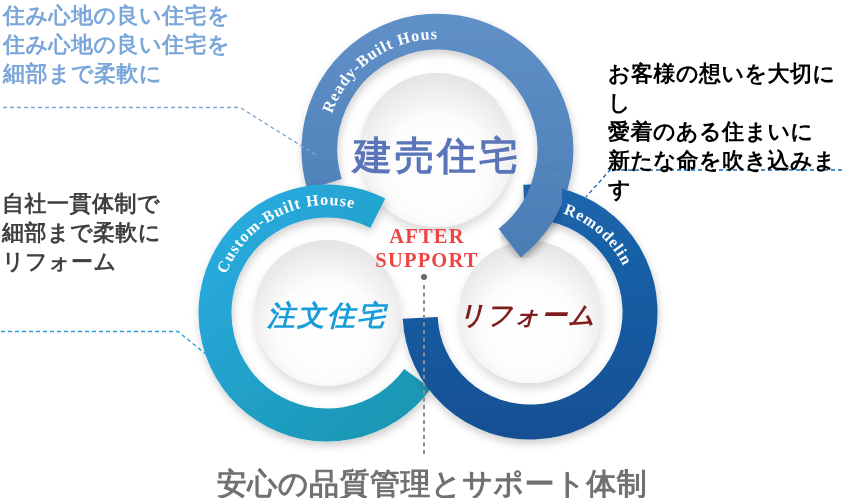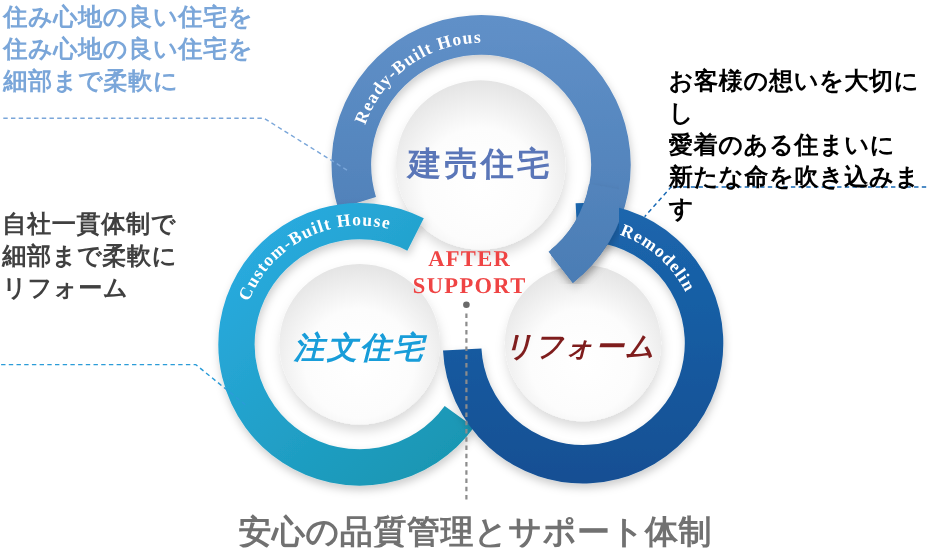--- a/index.html
+++ b/index.html
@@ -6,21 +6,21 @@
   #stage{
     position:relative;width:843px;height:498px;background:#ffffff;overflow:hidden;
     font-family:"Liberation Serif","DejaVu Serif",serif;
   }
   #stage svg{position:absolute;left:0;top:0;}
   .note{position:absolute;font-weight:bold;font-size:22px;line-height:29px;letter-spacing:0.5px;}
   .note-ready{left:3px;top:1px;color:#7aa6d9;}
   .note-custom{left:2px;top:189px;color:#404040;}
   .note-remodel{left:608px;top:59px;color:#000000;}
   .disc-label{position:absolute;text-align:center;font-weight:bold;}
-  .label-ready{left:337px;top:129px;width:200px;font-size:30px;letter-spacing:3px;color:#5a76b8;}
+  .label-ready{left:337px;top:129px;width:200px;font-size:39px;letter-spacing:3px;color:#5a76b8;}
   .label-custom{left:227px;top:297px;width:200px;font-size:28px;letter-spacing:2px;color:#189dd9;font-style:italic;}
   .label-remodel{left:427px;top:298px;width:200px;font-size:26px;letter-spacing:1px;color:#7f1d1d;font-style:italic;}
   .after-support{
     position:absolute;left:347px;top:224px;width:160px;text-align:center;
     font-size:20.5px;line-height:24px;font-weight:bold;letter-spacing:1.2px;color:#ef4444;
   }
   .diagram-title{
     position:absolute;left:132px;top:464px;width:600px;text-align:center;
     font-size:30px;font-weight:bold;letter-spacing:0.5px;color:#717171;
   }

